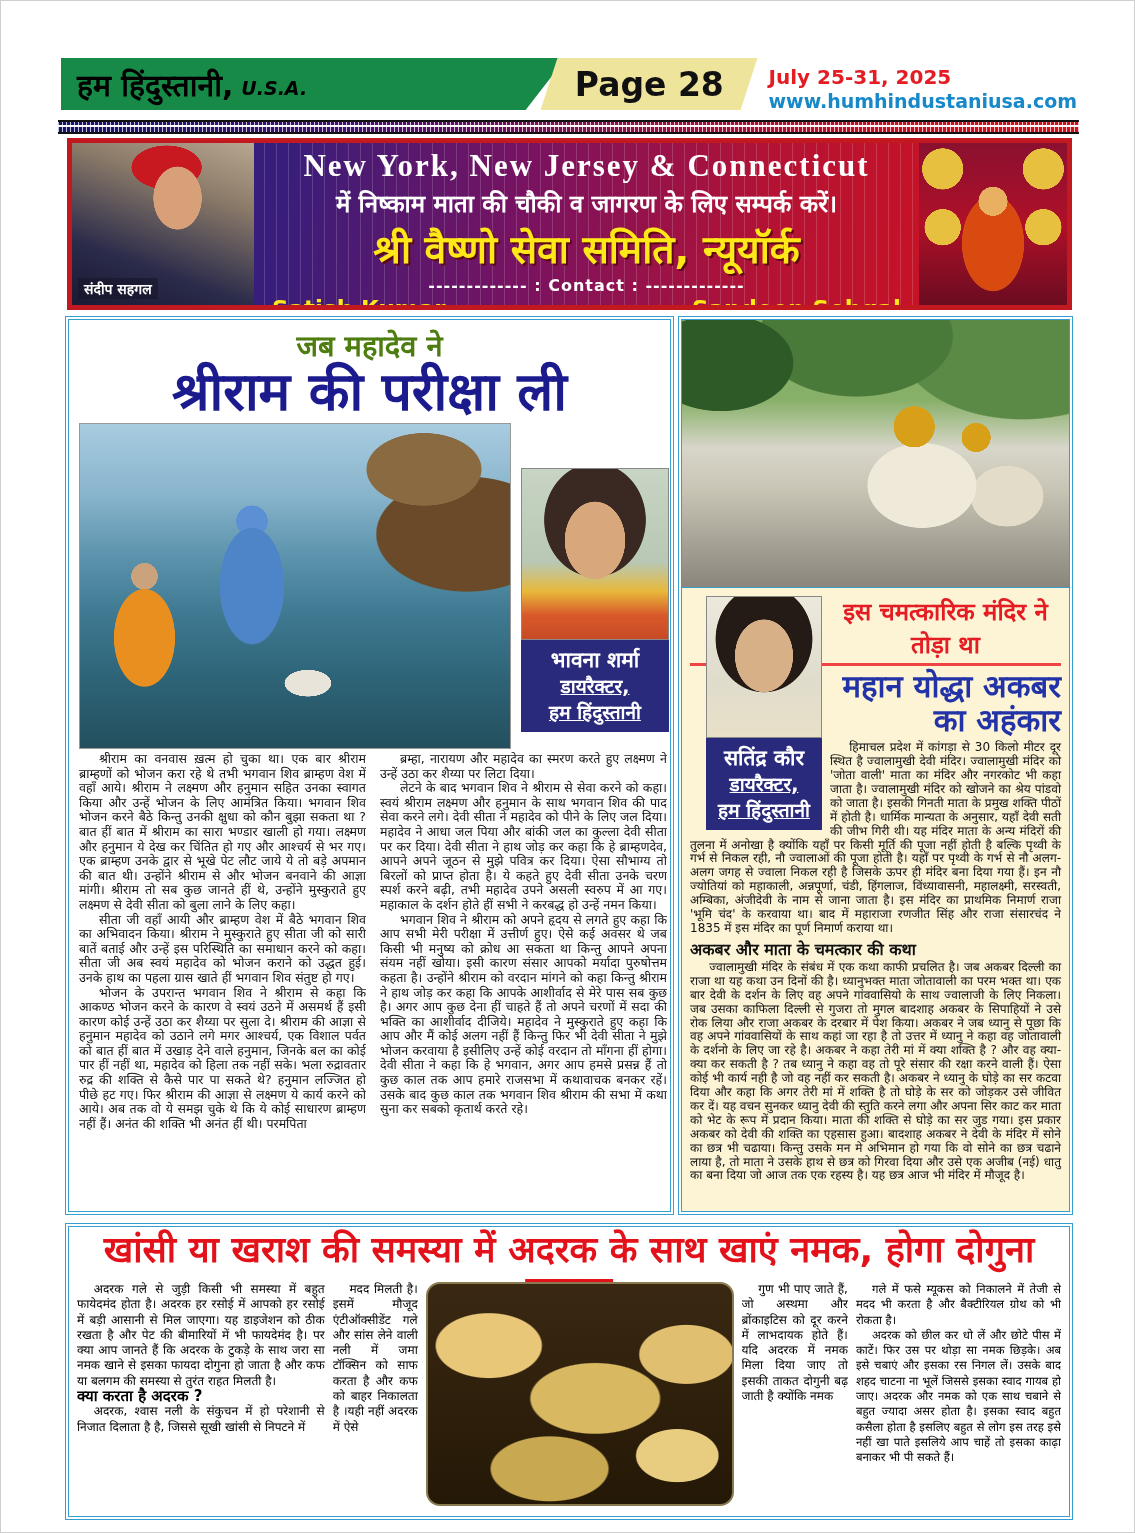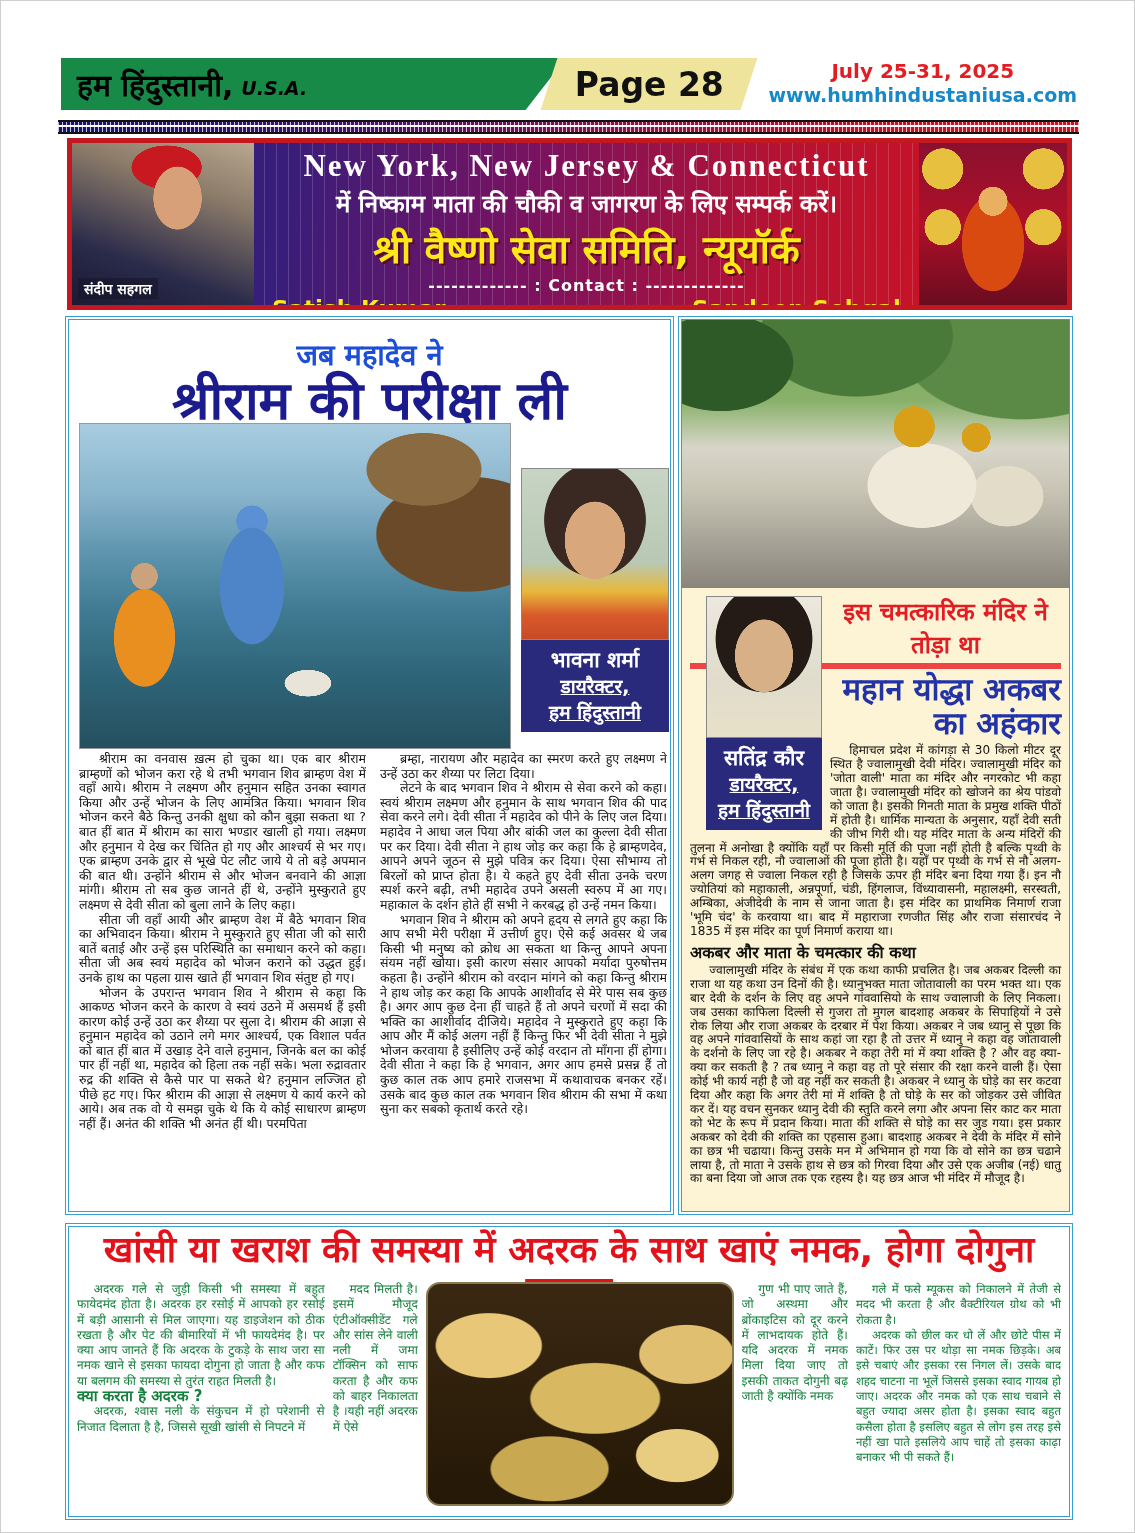--- a/index.html
+++ b/index.html
@@ -7,21 +7,21 @@
   .page { position:relative; width:1135px; height:1533px; background:#ffffff; margin:0 auto; overflow:hidden; border:1px solid #cfcfcf; }
 
   
   .mast-green { position:absolute; left:60px; top:57px; width:505px; height:52px; background:#178a47;
     clip-path:polygon(0 0,100% 0,92% 100%,0 100%); display:flex; align-items:center; padding-left:16px; color:#000000; }
   .mast-name-hi { font-size:30px; font-weight:bold; }
   .mast-name-en { font-size:19px; font-weight:bold; font-style:italic; margin-left:8px; margin-top:8px; }
   .mast-page { position:absolute; left:548px; top:57px; width:200px; height:52px; background:#efe49c;
     transform:skewX(-18deg); display:flex; align-items:center; justify-content:center; }
   .mast-page span { transform:skewX(18deg); font-size:33px; font-weight:bold; color:#111; }
-  .mast-right { position:absolute; right:57px; top:58px; text-align:center; line-height:1.25; }
+  .mast-right { position:absolute; right:57px; top:64px; text-align:left; line-height:1.25; }
   .mast-date { color:#e31d23; font-weight:bold; font-size:20px; }
   .mast-url { color:#1789c8; font-weight:bold; font-size:19px; }
   .mast-sep { position:absolute; left:57px; top:119px; width:1021px; height:14px;
     border-top:2px solid #111; border-bottom:2px solid #111;
     background:
       repeating-linear-gradient(90deg, rgba(255,255,255,.75) 0 1px, transparent 1px 4px),
       linear-gradient(0deg, transparent 0 5px, #fff 5px 7px, transparent 7px),
       linear-gradient(90deg,#15156b 0%,#45106e 30%,#8a1148 55%,#c40f24 80%,#d40f1c 100%); }
 
   
@@ -55,21 +55,21 @@
   .b-person { text-align:left; }
   .b-person.right { text-align:right; }
   .b-pname { color:#ffe818; font-weight:bold; font-size:23px; }
 
   
   .frame { position:absolute; border:1px solid #35a0d0; padding:2px; background:#fff; }
   .frame-inner { border:1px solid #35a0d0; width:100%; height:100%; position:relative; overflow:hidden; background:#fff; }
 
   
   .main-art { left:64px; top:315px; width:609px; height:899px; }
-  .m-kicker { text-align:center; color:#1d4ed8; font-weight:bold; font-size:29px; margin-top:14px; }
+  .m-kicker { text-align:center; color:#4d7c0f; font-weight:bold; font-size:29px; margin-top:5px; }
   .m-headline { text-align:center; color:#1b1b8e; font-weight:bold; font-size:53px; line-height:1.05; }
   .m-painting { position:absolute; left:10px; top:103px; width:432px; height:326px; border:1px solid #999;
     background:
       radial-gradient(95px 60px at 80% 14%, #8a6a40 0 60%, transparent 61%),
       radial-gradient(150px 95px at 90% 34%, #6b4a2a 0 60%, transparent 61%),
       radial-gradient(58px 105px at 40% 50%, #4e84c8 0 55%, transparent 56%),
       radial-gradient(26px 26px at 40% 30%, #5b90d4 0 60%, transparent 61%),
       radial-gradient(55px 88px at 15% 66%, #e88f1f 0 55%, transparent 56%),
       radial-gradient(22px 22px at 15% 47%, #caa27c 0 60%, transparent 61%),
       radial-gradient(42px 24px at 53% 80%, #e8e4da 0 55%, transparent 56%),
@@ -100,31 +100,31 @@
       radial-gradient(90px 70px at 62% 62%, #efe9da 0 60%, transparent 61%),
       radial-gradient(60px 50px at 84% 66%, #e3dcc8 0 60%, transparent 61%),
       linear-gradient(180deg,#7ca860 0%,#88b068 30%,#d8d6ca 48%,#c8c4b4 64%,#a8a498 82%,#8a867c 100%); }
   .t-text { padding:6px 8px 4px; height:614px; overflow:hidden; }
   .t-author { float:left; width:116px; margin:2px 8px 4px 16px; }
   .t-author .a-photo { height:142px;
     background:
       radial-gradient(48px 60px at 50% 42%, #d8b088 0 60%, transparent 61%),
       radial-gradient(80px 88px at 50% 30%, #241a16 0 60%, transparent 61%),
       linear-gradient(180deg,#ece8dc 0%,#e0dccc 60%,#e8e0c8 100%); }
-  .t-kicker { color:#e31d23; font-weight:bold; font-size:24px; text-align:center; border-bottom:6px solid #ef4444; padding-bottom:3px; }
+  .t-kicker { color:#e31d23; font-weight:bold; font-size:24px; text-align:center; border-bottom:3px solid #ef4444; padding-bottom:3px; }
   .t-headline { color:#2233a8; font-weight:bold; font-size:31px; line-height:1.1; text-align:right; margin:3px 0 4px; }
   .t-body { text-align:justify; font-size:12px; line-height:13.9px; color:#111; }
   .t-body.indent { text-indent:1.6em; }
   .t-subhead { font-weight:bold; font-size:16px; margin:2px 0 1px; color:#111; }
 
   
   .ginger-art { left:64px; top:1222px; width:1008px; height:297px; }
   .g-headline { color:#e31119; font-weight:bold; font-size:36px; text-align:center; margin-top:3px; line-height:1.1; }
   .g-row { position:absolute; left:8px; right:8px; top:55px; bottom:6px; display:flex; gap:8px; }
-  .g-col { text-align:justify; font-size:12px; line-height:15.3px; overflow:hidden; color:#15803d; }
+  .g-col { text-align:justify; font-size:12px; line-height:15.3px; overflow:hidden; color:#000000; }
   .g-col p { text-indent:1.4em; }
   .g-c1 { width:256px; }
   .g-c2 { width:88px; }
   .g-c3 { width:110px; }
   .g-c4 { width:212px; font-size:11.5px; }
   .g-subhead { font-weight:bold; font-size:15px; }
   .g-photo { width:318px; height:224px; border-radius:14px; border:2px solid #8a7a50; align-self:flex-start;
     background:
       radial-gradient(90px 55px at 20% 28%, #e8c878 0 58%, transparent 60%),
       radial-gradient(110px 60px at 55% 52%, #d8b860 0 58%, transparent 60%),

